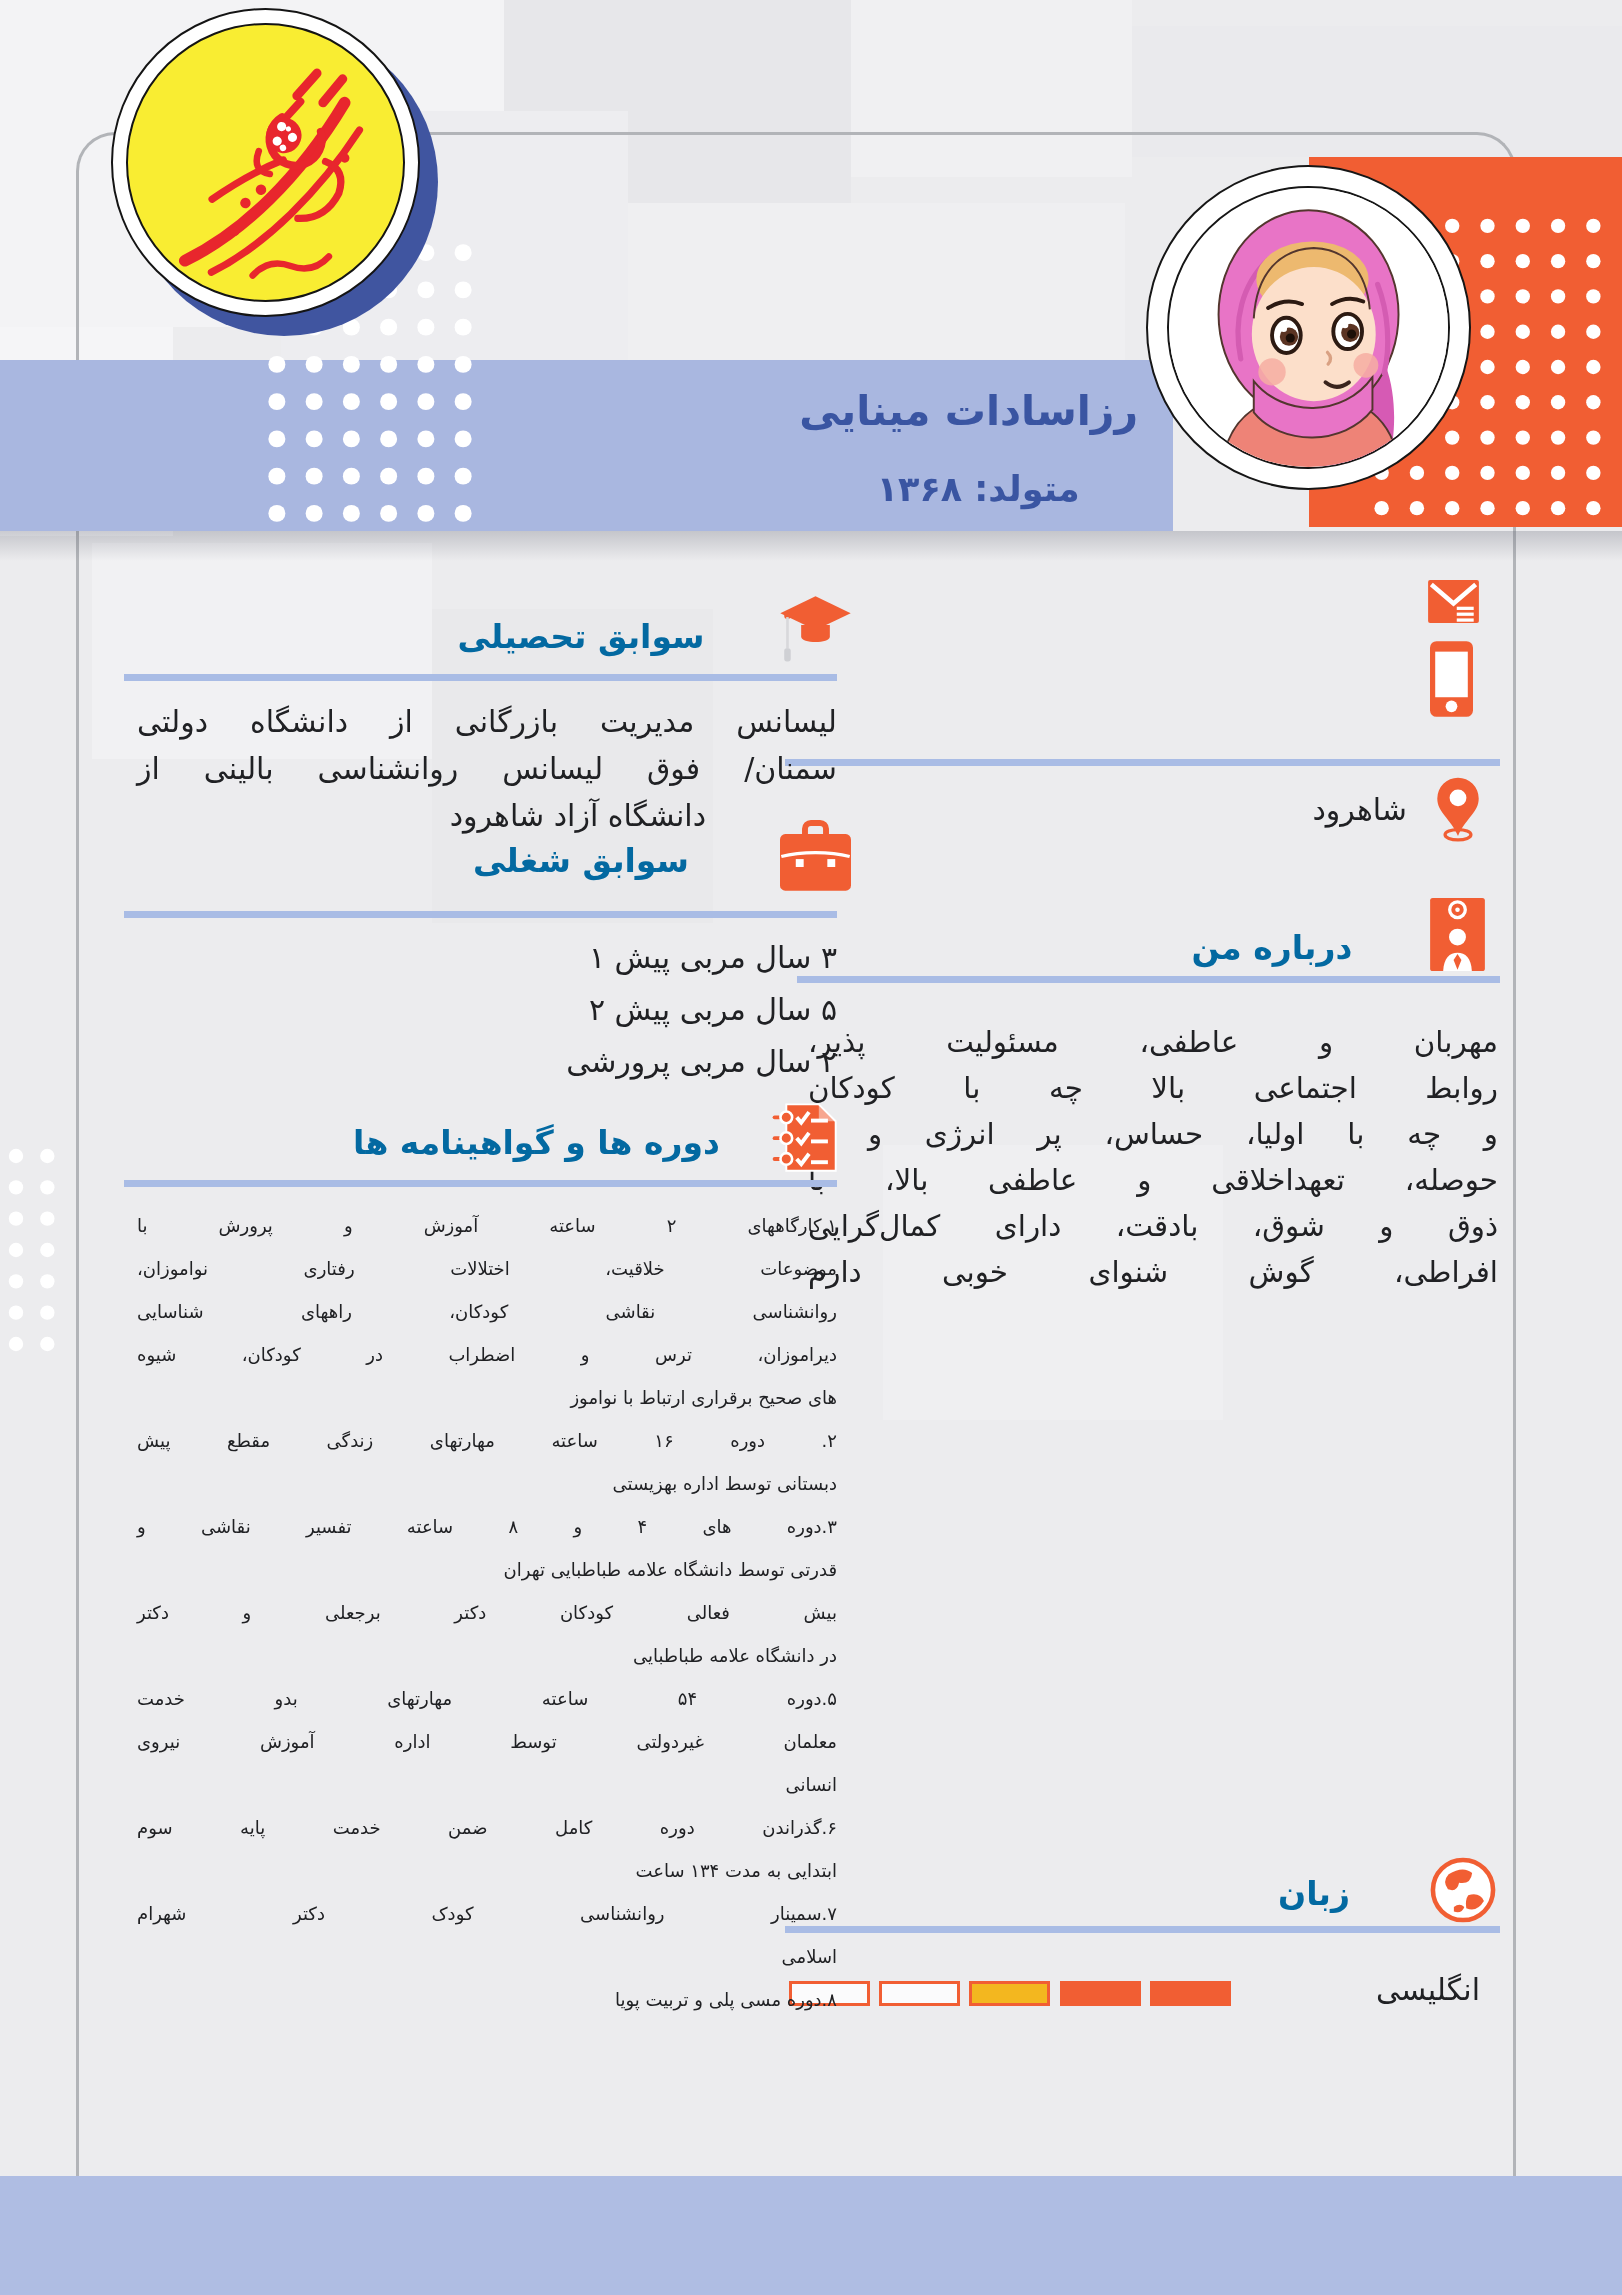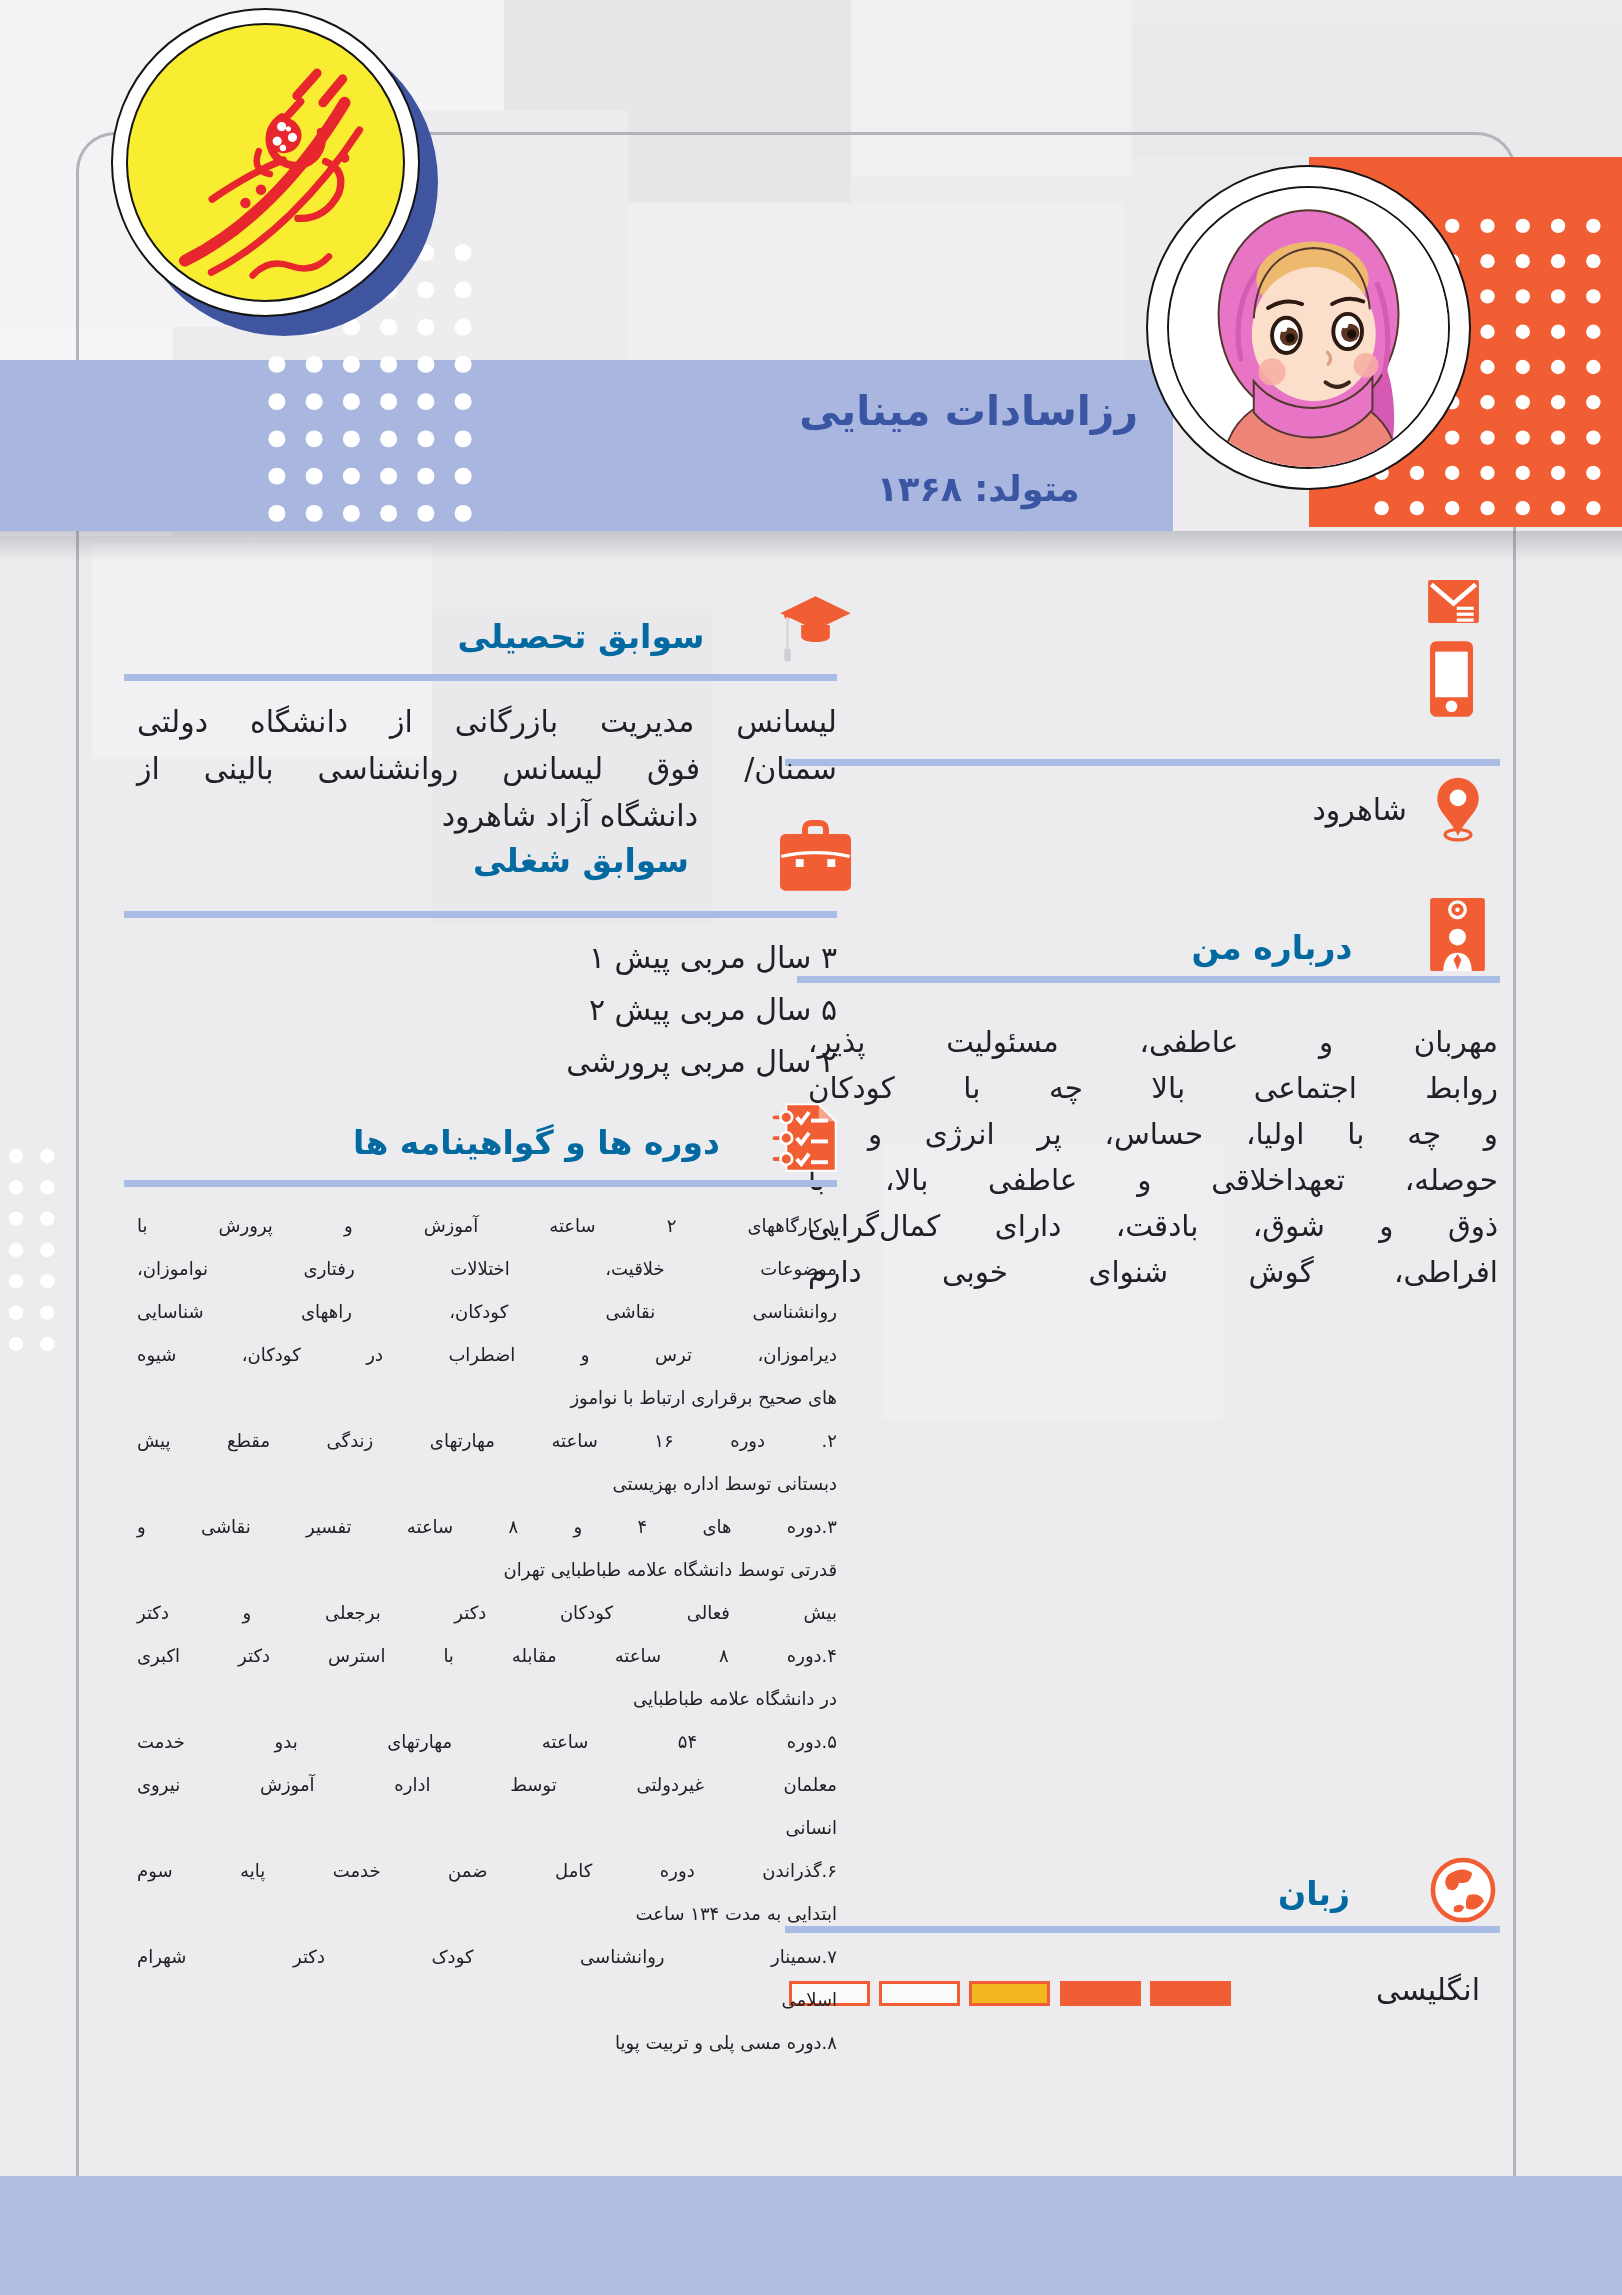--- a/index.html
+++ b/index.html
@@ -31,21 +31,21 @@
         background:#ffffff;border:2.6px solid #161616;box-sizing:border-box;z-index:6;}
   #avatar-inner{position:absolute;left:1167px;top:186px;width:283px;height:283px;border-radius:50%;
         background:#ffffff;border:2.6px solid #161616;box-sizing:border-box;overflow:hidden;z-index:7;}
   
   .stitle{position:absolute;direction:rtl;text-align:center;font-weight:bold;font-size:33px;color:#0369a1;z-index:5;}
   .bline{position:absolute;height:7.2px;background:#a9bce5;z-index:5;}
   .icon{position:absolute;z-index:5;}
   .line{direction:rtl;color:#202124;z-index:5;}
   .ajust{text-align:justify;text-align-last:justify;}
   .aright{text-align:right;}
-  .indent200{margin-left:0;padding-left:0;margin-right:8px;text-align:right;padding-right:0;}
+  .indent200{margin-left:0;padding-left:0;margin-right:0;text-align:right;padding-right:0;}
   .indent200{transform:translateX(-131px);}
   .c43{font-size:18px;height:43px;line-height:43px;}
   .c45{font-size:29.4px;height:46px;line-height:46px;}
   .c46a{font-size:30px;height:47px;line-height:47px;}
   .c46b{font-size:30px;height:52px;line-height:52px;}
   .txtblock{position:absolute;z-index:5;}
   #location-text{position:absolute;left:1145px;top:788px;width:262px;height:43px;line-height:43px;
         direction:rtl;text-align:right;font-size:30px;color:#202124;z-index:5;}
   #lang-name{position:absolute;left:1112px;top:1967px;width:368px;height:46px;line-height:46px;
         direction:rtl;text-align:right;font-size:30px;color:#202124;z-index:5;}
@@ -256,21 +256,20 @@
     <div class="line c43 ajust">۱.کارگاههای ۲ ساعته آموزش و پرورش با</div>
     <div class="line c43 ajust">موضوعات خلاقیت، اختلالات رفتاری نواموزان،</div>
     <div class="line c43 ajust">روانشناسی نقاشی کودکان، راههای شناسایی</div>
     <div class="line c43 ajust">دیراموزان، ترس و اضطراب در کودکان، شیوه</div>
     <div class="line c43 aright">های صحیح برقراری ارتباط با نواموز</div>
     <div class="line c43 ajust">۲. دوره ۱۶ ساعته مهارتهای زندگی مقطع پیش</div>
     <div class="line c43 aright">دبستانی توسط اداره بهزیستی</div>
     <div class="line c43 ajust">۳.دوره های ۴ و ۸ ساعته تفسیر نقاشی و</div>
     <div class="line c43 aright">قدرتی توسط دانشگاه علامه طباطبایی تهران</div>
     <div class="line c43 ajust">بیش فعالی کودکان دکتر برجعلی و دکتر</div>
-    <div class="line c43 ajust">۴.دوره ۸ ساعته مقابله با استرس دکتر اکبری</div>
     <div class="line c43 aright">در دانشگاه علامه طباطبایی</div>
     <div class="line c43 ajust">۵.دوره ۵۴ ساعته مهارتهای بدو خدمت</div>
     <div class="line c43 ajust">معلمان غیردولتی توسط اداره آموزش نیروی</div>
     <div class="line c43 aright">انسانی</div>
     <div class="line c43 ajust">۶.گذراندن دوره کامل ضمن خدمت پایه سوم</div>
     <div class="line c43 aright">ابتدایی به مدت ۱۳۴ ساعت</div>
     <div class="line c43 ajust">۷.سمینار روانشناسی کودک دکتر شهرام</div>
     <div class="line c43 aright">اسلامی</div>
     <div class="line c43 aright">۸.دوره مسی پلی و تربیت پویا</div>
   </div>

